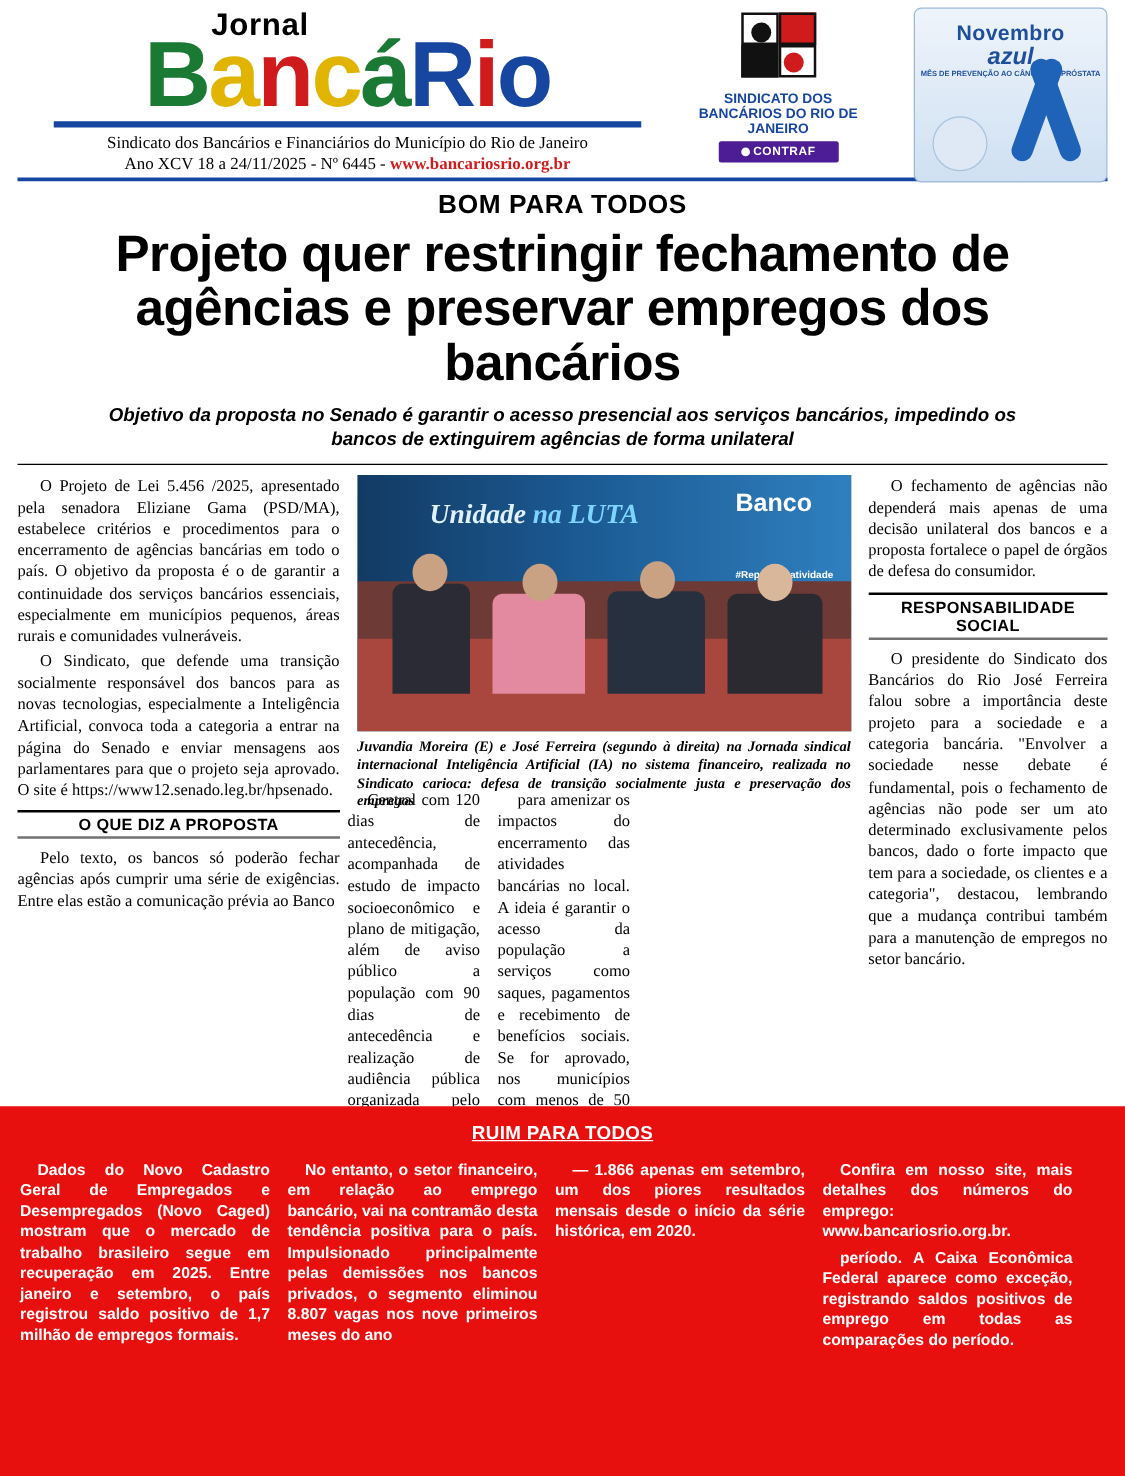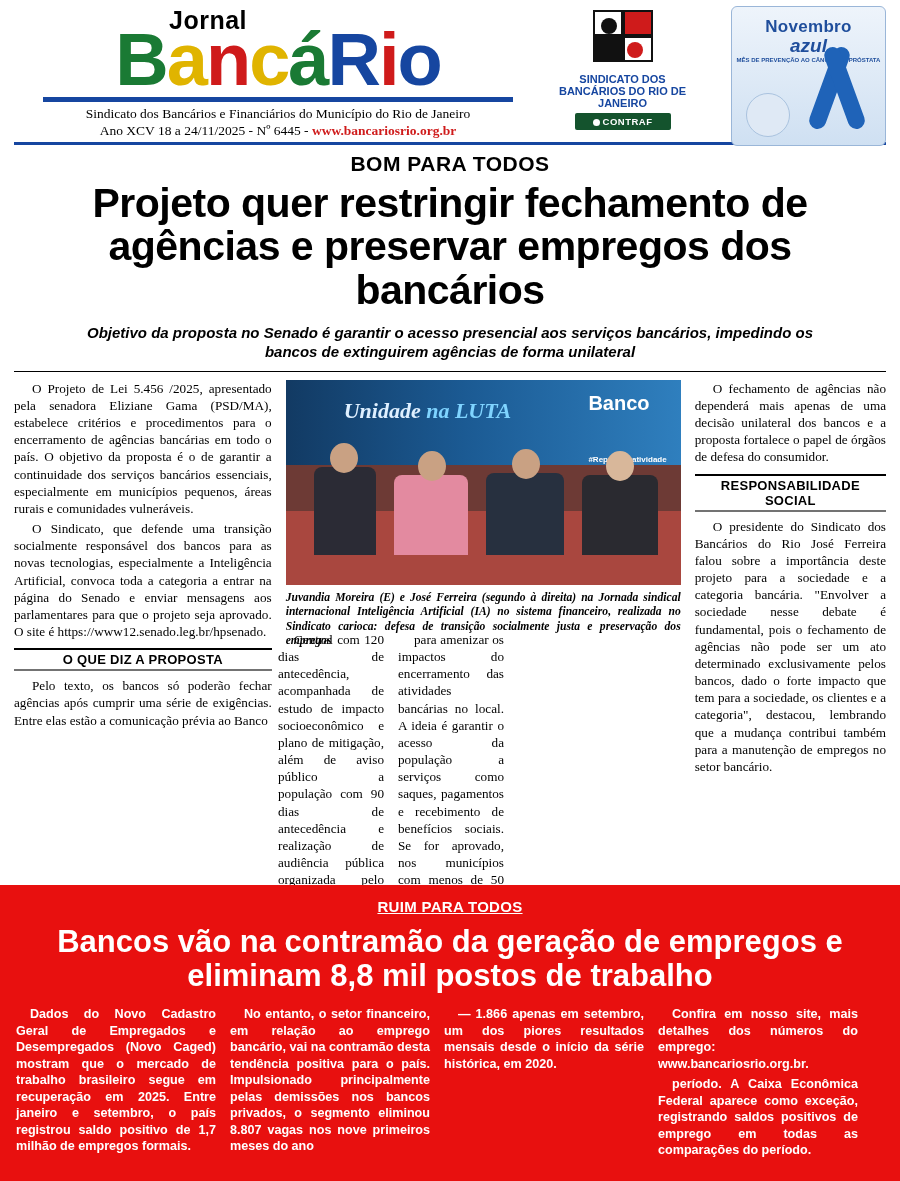--- a/index.html
+++ b/index.html
@@ -40,21 +40,21 @@
 
   
   .union { position:absolute; left:545px; top:8px; width:155px; text-align:center; }
   .union-mark { width:72px; height:62px; margin:0 auto; position:relative; }
   .union-mark .sq { position:absolute; border:2px solid #111; }
   .union-name {
     font-family:"Liberation Sans", sans-serif; font-weight:bold;
     font-size:11px; color:#1646a0; line-height:1.1; margin-top:3px;
   }
   .contraf {
-    margin:4px auto 0 auto; width:96px; height:17px; background:#14532d; border-radius:2px;
+    margin:4px auto 0 auto; width:96px; height:17px; background:#4c1d95; border-radius:2px;
     color:#fff; font-family:"Liberation Sans", sans-serif; font-size:9.5px; font-weight:bold;
     line-height:17px; letter-spacing:.5px;
   }
   .contraf .dot { display:inline-block; width:7px; height:7px; background:#fff; border-radius:50%; margin-right:3px; vertical-align:middle; }
 
   
   .novazul {
     position:absolute; right:14px; top:6px; width:155px; height:140px;
     border:1px solid #9ab6d8; border-radius:6px;
     background:linear-gradient(180deg,#eef4fb 0%, #cfe0f2 100%);
@@ -248,21 +248,20 @@
       <p>Central com 120 dias de antecedência, acompanhada de estudo de impacto socioeconômico e plano de mitigação, além de aviso público a população com 90 dias de antecedência e realização de audiência pública organizada pelo poder local.</p>
       <p>O projeto também determina a manutenção, por até 24 meses, de um ponto de atendimento (físico ou móvel),</p>
     </div>
     <div class="col2">
       <p>para amenizar os impactos do encerramento das atividades bancárias no local. A ideia é garantir o acesso da população a serviços como saques, pagamentos e recebimento de benefícios sociais. Se for aprovado, nos municípios com menos de 50 mil habitantes ou onde exista apenas uma agência bancária, o fechamento dependerá de autorização expressa do Banco Central,</p>
     </div>
   </div>
 
   <div class="redband">
     <div class="kicker2">RUIM PARA TODOS</div>
-    <div class="headline2">Bancos vão na contramão da geração de empregos e eliminam 8,8 mil postos de trabalho</div>
     <div class="redcols">
       <div class="redcol">
         <p>Dados do Novo Cadastro Geral de Empregados e Desempregados (Novo Caged) mostram que o mercado de trabalho brasileiro segue em recuperação em 2025. Entre janeiro e setembro, o país registrou saldo positivo de 1,7 milhão de empregos formais.</p>
       </div>
       <div class="redcol">
         <p>No entanto, o setor financeiro, em relação ao emprego bancário, vai na contramão desta tendência positiva para o país. Impulsionado principalmente pelas demissões nos bancos privados, o segmento eliminou 8.807 vagas nos nove primeiros meses do ano</p>
       </div>
       <div class="redcol">
         <p>— 1.866 apenas em setembro, um dos piores resultados mensais desde o início da série histórica, em 2020.</p>
       </div>

